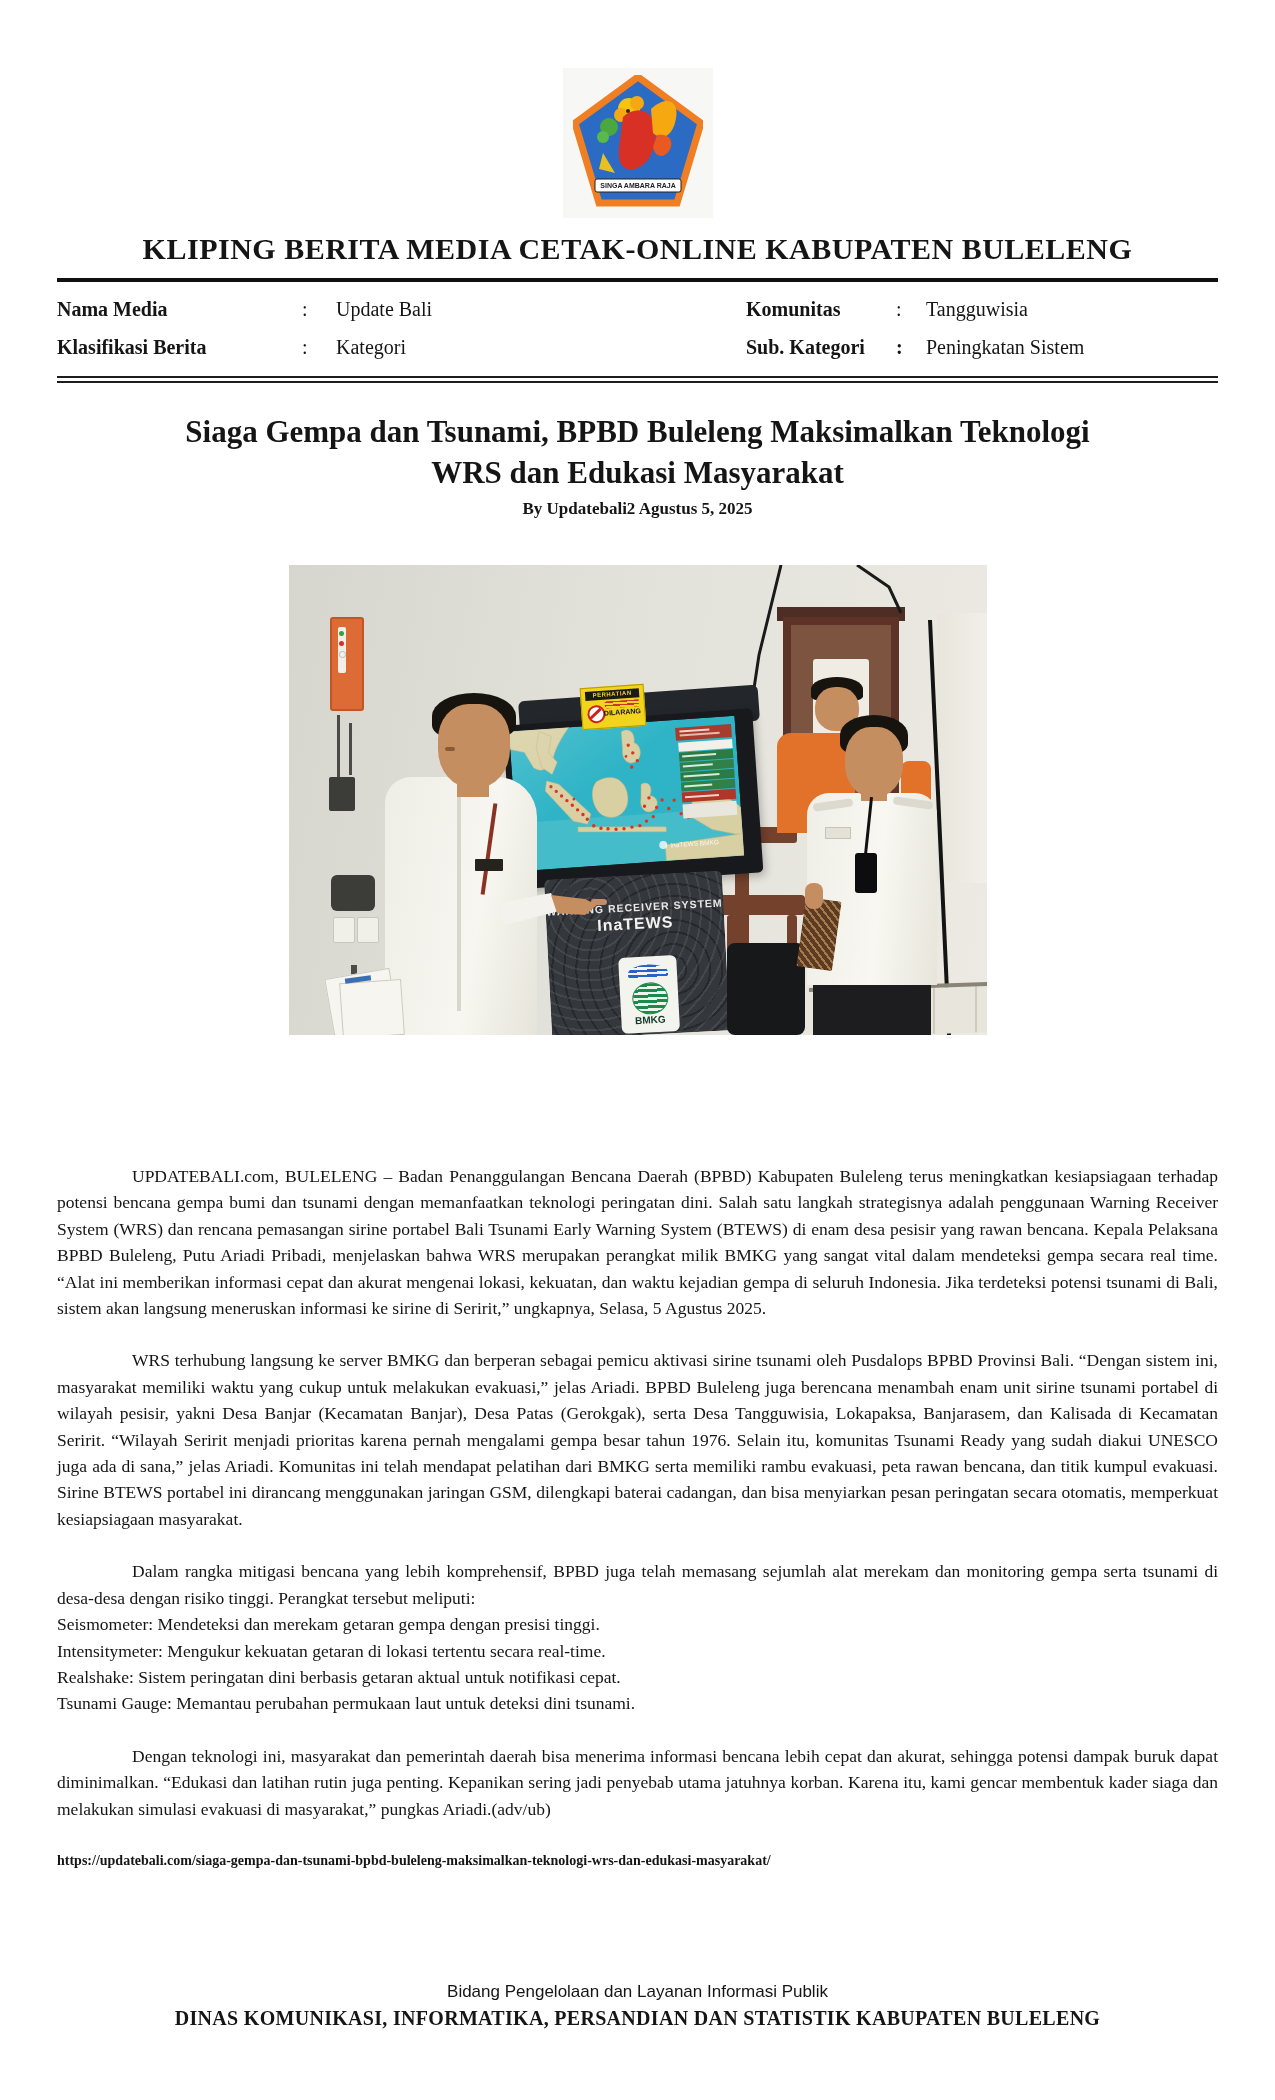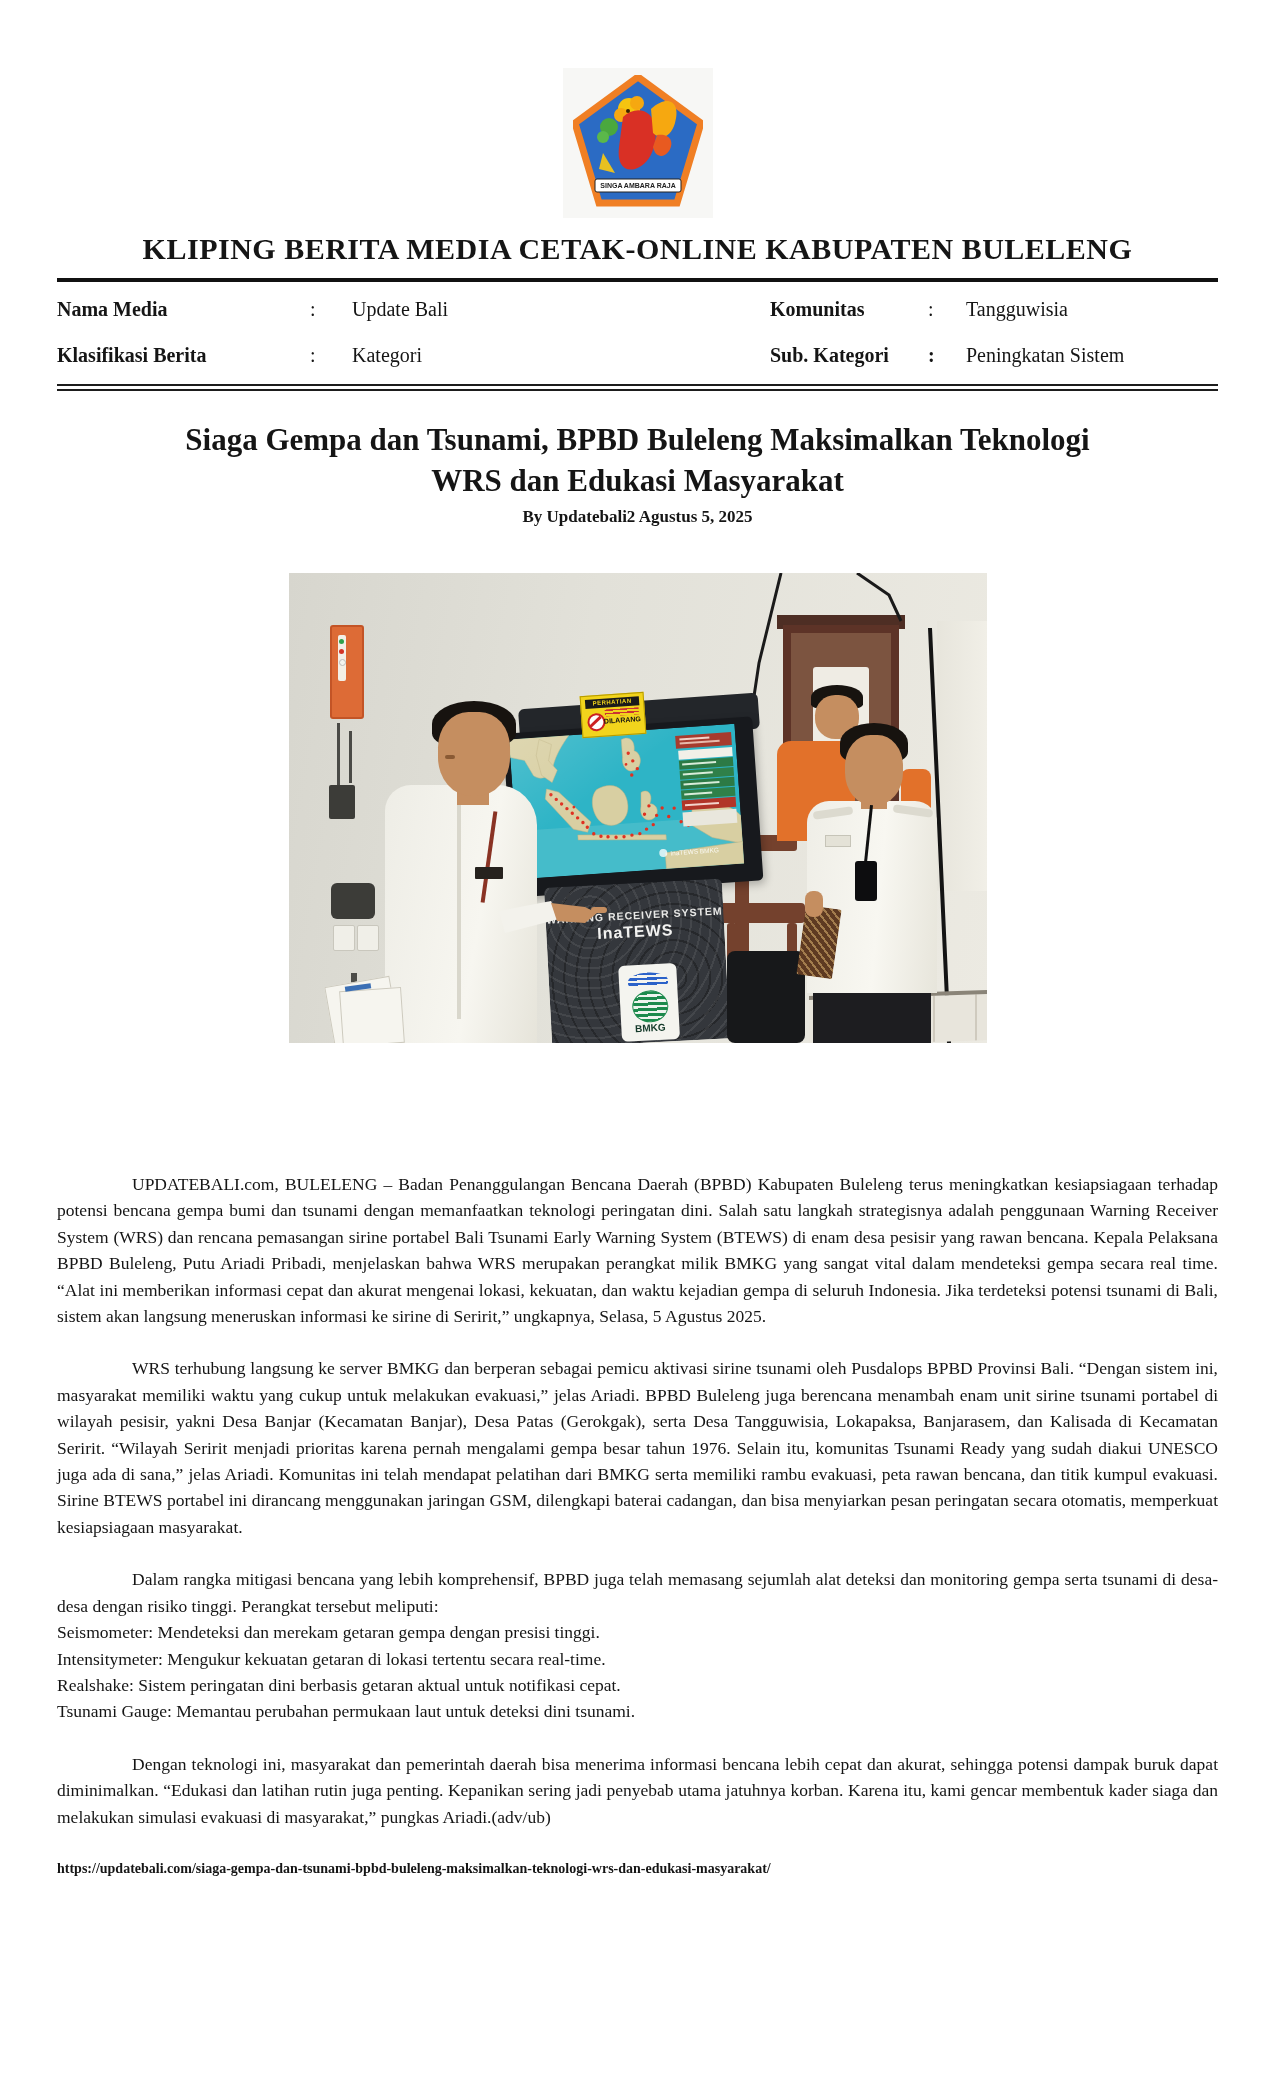--- a/index.html
+++ b/index.html
@@ -10,21 +10,21 @@
   }
   .content{width:1161px;margin:0 auto;}
   
   .logo-wrap{width:150px;height:150px;margin:52px auto 0;background:#f7f7f5;
     display:flex;align-items:center;justify-content:center;}
   
   .header-title{margin-top:14px;text-align:center;font-size:30px;font-weight:700;
     letter-spacing:.5px;}
   .rule-thick{margin-top:12px;height:4px;background:#111;}
   .metadata{display:grid;grid-template-columns:245px 34px 410px 150px 30px auto;
-    padding:8px 0 10px;font-size:20px;line-height:38px;gap:8px;}
+    padding:8px 0 10px;font-size:20px;line-height:38px;}
   .metadata .lbl{font-weight:700;}
   .rule-double{height:3px;border-top:2px solid #1d1d1d;border-bottom:2px solid #1d1d1d;}
   
   .article-title{margin-top:28px;text-align:center;font-size:31px;font-weight:700;line-height:41px;}
   .byline{margin-top:6px;text-align:center;font-size:17px;font-weight:700;}
   
   .photo{position:relative;width:698px;height:470px;margin:46px auto 0;overflow:hidden;
     background:linear-gradient(100deg,#d7d6ce 0%,#e2e1d9 40%,#eceae2 100%);}
   .photo *{position:absolute;}
   .alarm-box{left:41px;top:52px;width:30px;height:90px;background:#dd6b36;border:2px solid #c35426;border-radius:3px;}
@@ -337,26 +337,30 @@
 
       <div style="left:62px;top:400px;width:6px;height:70px;background:#4c4c48;"></div>
       <div class="paper" style="left:40px;top:408px;width:64px;height:58px;transform:rotate(-10deg);"></div>
       <div class="paper" style="left:52px;top:416px;width:60px;height:54px;transform:rotate(-4deg);"></div>
       <div style="left:56px;top:412px;width:26px;height:5px;background:#3b6fb4;transform:rotate(-8deg);"></div>
     </div>
 
     <div class="body-text">
       <p class="para">UPDATEBALI.com, BULELENG – Badan Penanggulangan Bencana Daerah (BPBD) Kabupaten Buleleng terus meningkatkan kesiapsiagaan terhadap potensi bencana gempa bumi dan tsunami dengan memanfaatkan teknologi peringatan dini. Salah satu langkah strategisnya adalah penggunaan Warning Receiver System (WRS) dan rencana pemasangan sirine portabel Bali Tsunami Early Warning System (BTEWS) di enam desa pesisir yang rawan bencana. Kepala Pelaksana BPBD Buleleng, Putu Ariadi Pribadi, menjelaskan bahwa WRS merupakan perangkat milik BMKG yang sangat vital dalam mendeteksi gempa secara real time. “Alat ini memberikan informasi cepat dan akurat mengenai lokasi, kekuatan, dan waktu kejadian gempa di seluruh Indonesia. Jika terdeteksi potensi tsunami di Bali, sistem akan langsung meneruskan informasi ke sirine di Seririt,” ungkapnya, Selasa, 5 Agustus 2025.</p>
       <p class="para">WRS terhubung langsung ke server BMKG dan berperan sebagai pemicu aktivasi sirine tsunami oleh Pusdalops BPBD Provinsi Bali. “Dengan sistem ini, masyarakat memiliki waktu yang cukup untuk melakukan evakuasi,” jelas Ariadi. BPBD Buleleng juga berencana menambah enam unit sirine tsunami portabel di wilayah pesisir, yakni Desa Banjar (Kecamatan Banjar), Desa Patas (Gerokgak), serta Desa Tangguwisia, Lokapaksa, Banjarasem, dan Kalisada di Kecamatan Seririt. “Wilayah Seririt menjadi prioritas karena pernah mengalami gempa besar tahun 1976. Selain itu, komunitas Tsunami Ready yang sudah diakui UNESCO juga ada di sana,” jelas Ariadi. Komunitas ini telah mendapat pelatihan dari BMKG serta memiliki rambu evakuasi, peta rawan bencana, dan titik kumpul evakuasi. Sirine BTEWS portabel ini dirancang menggunakan jaringan GSM, dilengkapi baterai cadangan, dan bisa menyiarkan pesan peringatan secara otomatis, memperkuat kesiapsiagaan masyarakat.</p>
-      <p class="para no-gap">Dalam rangka mitigasi bencana yang lebih komprehensif, BPBD juga telah memasang sejumlah alat deteksi dan monitoring gempa serta tsunami di desa-desa dengan risiko tinggi. Perangkat tersebut meliputi:</p>
+      <p class="para no-gap">Dalam rangka mitigasi bencana yang lebih komprehensif, BPBD juga telah memasang sejumlah alat merekam dan monitoring gempa serta tsunami di desa-desa dengan risiko tinggi. Perangkat tersebut meliputi:</p>
       <div class="body-line">Seismometer: Mendeteksi dan merekam getaran gempa dengan presisi tinggi.</div>
       <div class="body-line">Intensitymeter: Mengukur kekuatan getaran di lokasi tertentu secara real-time.</div>
       <div class="body-line">Realshake: Sistem peringatan dini berbasis getaran aktual untuk notifikasi cepat.</div>
       <div class="body-line">Tsunami Gauge: Memantau perubahan permukaan laut untuk deteksi dini tsunami.</div>
       <p class="para" style="margin-top:26px;margin-bottom:0;">Dengan teknologi ini, masyarakat dan pemerintah daerah bisa menerima informasi bencana lebih cepat dan akurat, sehingga potensi dampak buruk dapat diminimalkan. “Edukasi dan latihan rutin juga penting. Kepanikan sering jadi penyebab utama jatuhnya korban. Karena itu, kami gencar membentuk kader siaga dan melakukan simulasi evakuasi di masyarakat,” pungkas Ariadi.(adv/ub)</p>
       <div class="article-url">
         <a href="#">https://updatebali.com/siaga-gempa-dan-tsunami-bpbd-buleleng-maksimalkan-teknologi-wrs-dan-edukasi-masyarakat/</a>
       </div>
     </div>
 
+    <div class="footer">
+      <div class="footer-line1">Bidang Pengelolaan dan Layanan Informasi Publik</div>
+      <div class="footer-line2">DINAS KOMUNIKASI, INFORMATIKA, PERSANDIAN DAN STATISTIK KABUPATEN BULELENG</div>
+    </div>
 
   </div>
 </div>
 
 </body></html>

